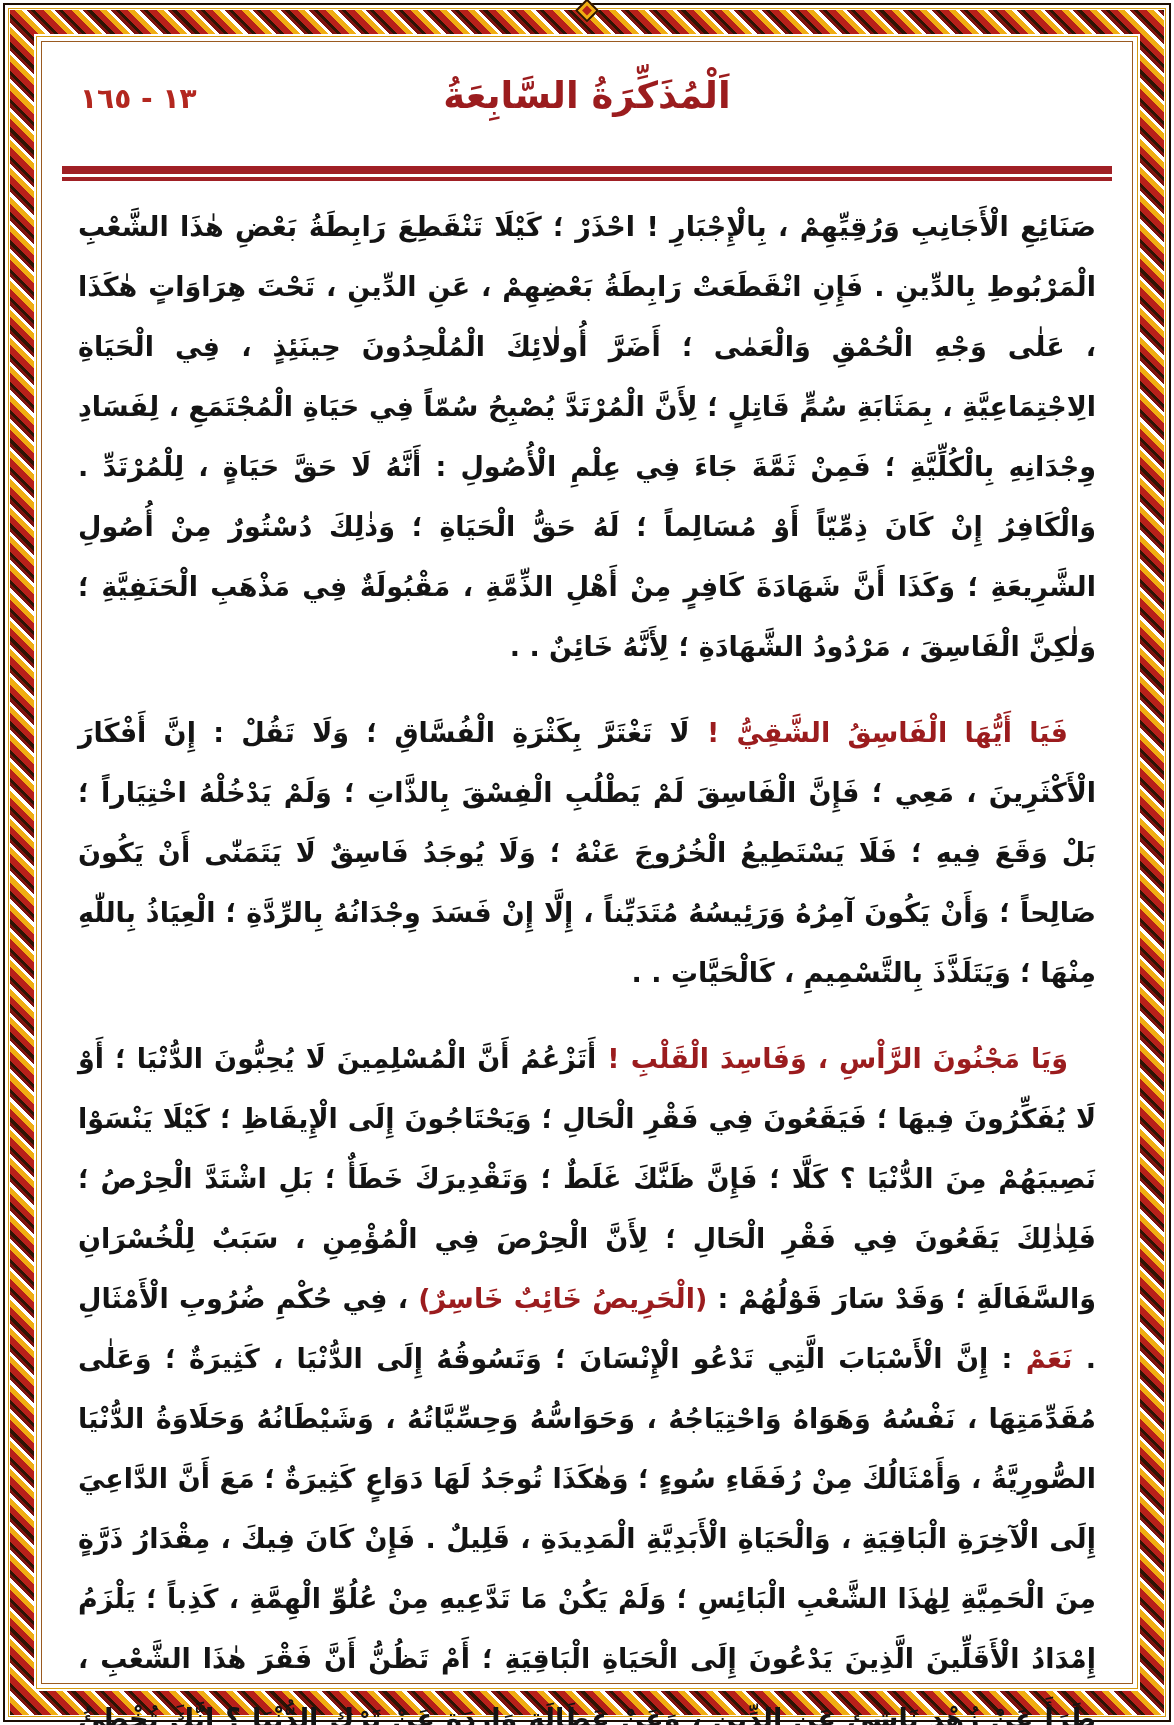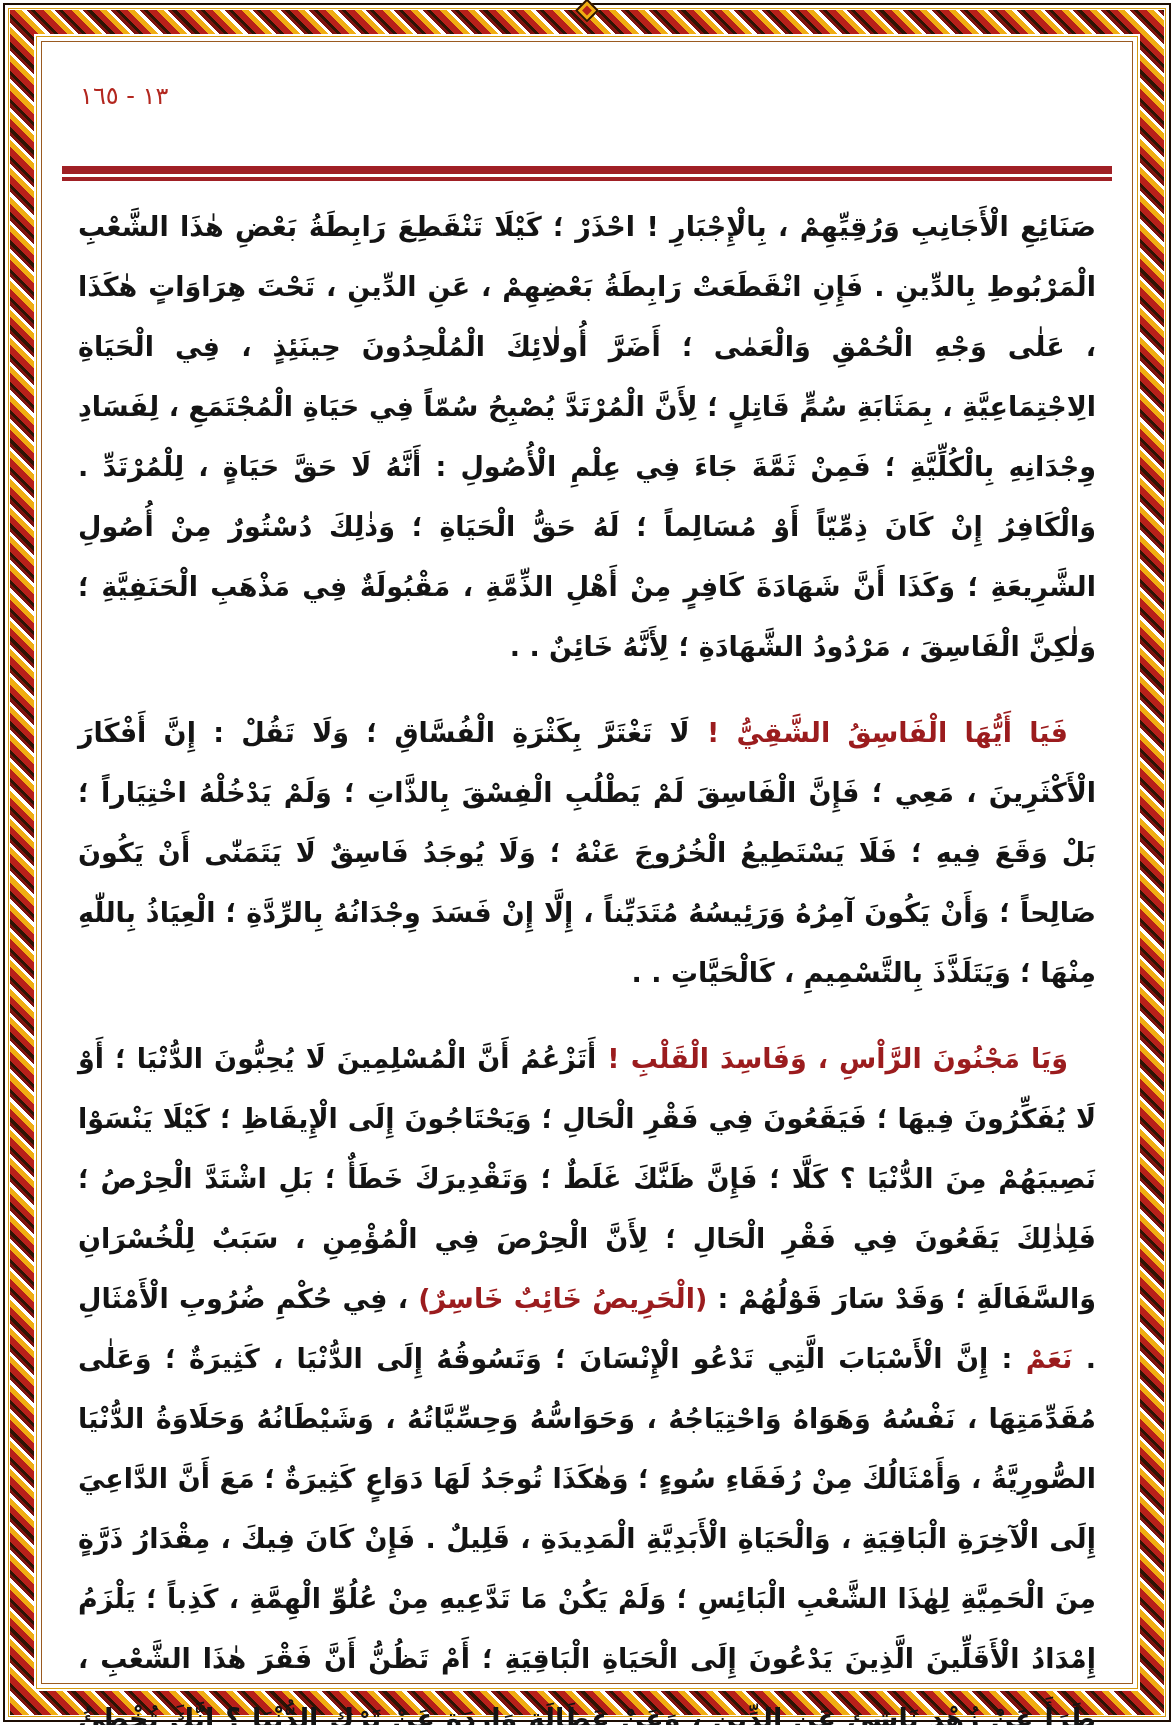--- a/index.html
+++ b/index.html
@@ -42,21 +42,21 @@
   
   .content {
     position:absolute;
     top:58px; bottom:58px; left:62px; right:62px;
     direction:rtl;
   }
   .header { position:relative; height:92px; }
   .page-num {
     position:absolute; left:18px; top:24px;
     color:var(--pagenum-red,#b3271f);
-    font-size:24px; font-weight:normal;
+    font-size:28px; font-weight:bold;
     direction:rtl;
     letter-spacing:2px;
     text-align:right;
   }
   .title {
     text-align:center;
     color:var(--accent-red,#9b1c1e);
     font-size:37px; font-weight:bold;
     padding-top:16px;
   }
@@ -90,20 +90,21 @@
   <div class="frame-goldline-inner"></div>
   <div class="frame-innerline"></div>
   <div class="ornament-top">
       <div class="dot"></div>
     </div>
 
   <div class="content">
 
     <div class="header">
       <div class="page-num">١٣ - ١٦٥</div>
+      <div class="title">اَلْمُذَكِّرَةُ السَّابِعَةُ</div>
     </div>
 
     <div class="rule">
       <div class="rule-top"></div>
       <div class="rule-gap"></div>
       <div class="rule-bottom"></div>
     </div>
 
     <div class="body">
       <p class="para"><span>صَنَائِعِ الْأَجَانِبِ وَرُقِيِّهِمْ ، بِالْإِجْبَارِ ! احْذَرْ ؛ كَيْلَا تَنْقَطِعَ رَابِطَةُ بَعْضِ هٰذَا الشَّعْبِ الْمَرْبُوطِ بِالدِّينِ . فَإِنِ انْقَطَعَتْ رَابِطَةُ بَعْضِهِمْ ، عَنِ الدِّينِ ، تَحْتَ هِرَاوَاتٍ هٰكَذَا ، عَلٰى وَجْهِ الْحُمْقِ وَالْعَمٰى ؛ أَضَرَّ أُولٰائِكَ الْمُلْحِدُونَ حِينَئِذٍ ، فِي الْحَيَاةِ الِاجْتِمَاعِيَّةِ ، بِمَثَابَةِ سُمٍّ قَاتِلٍ ؛ لِأَنَّ الْمُرْتَدَّ يُصْبِحُ سُمّاً فِي حَيَاةِ الْمُجْتَمَعِ ، لِفَسَادِ وِجْدَانِهِ بِالْكُلِّيَّةِ ؛ فَمِنْ ثَمَّةَ جَاءَ فِي عِلْمِ الْأُصُولِ : أَنَّهُ لَا حَقَّ حَيَاةٍ ، لِلْمُرْتَدِّ . وَالْكَافِرُ إِنْ كَانَ ذِمِّيّاً أَوْ مُسَالِماً ؛ لَهُ حَقُّ الْحَيَاةِ ؛ وَذٰلِكَ دُسْتُورٌ مِنْ أُصُولِ الشَّرِيعَةِ ؛ وَكَذَا أَنَّ شَهَادَةَ كَافِرٍ مِنْ أَهْلِ الذِّمَّةِ ، مَقْبُولَةٌ فِي مَذْهَبِ الْحَنَفِيَّةِ ؛ وَلٰكِنَّ الْفَاسِقَ ، مَرْدُودُ الشَّهَادَةِ ؛ لِأَنَّهُ خَائِنٌ . .</span></p>

